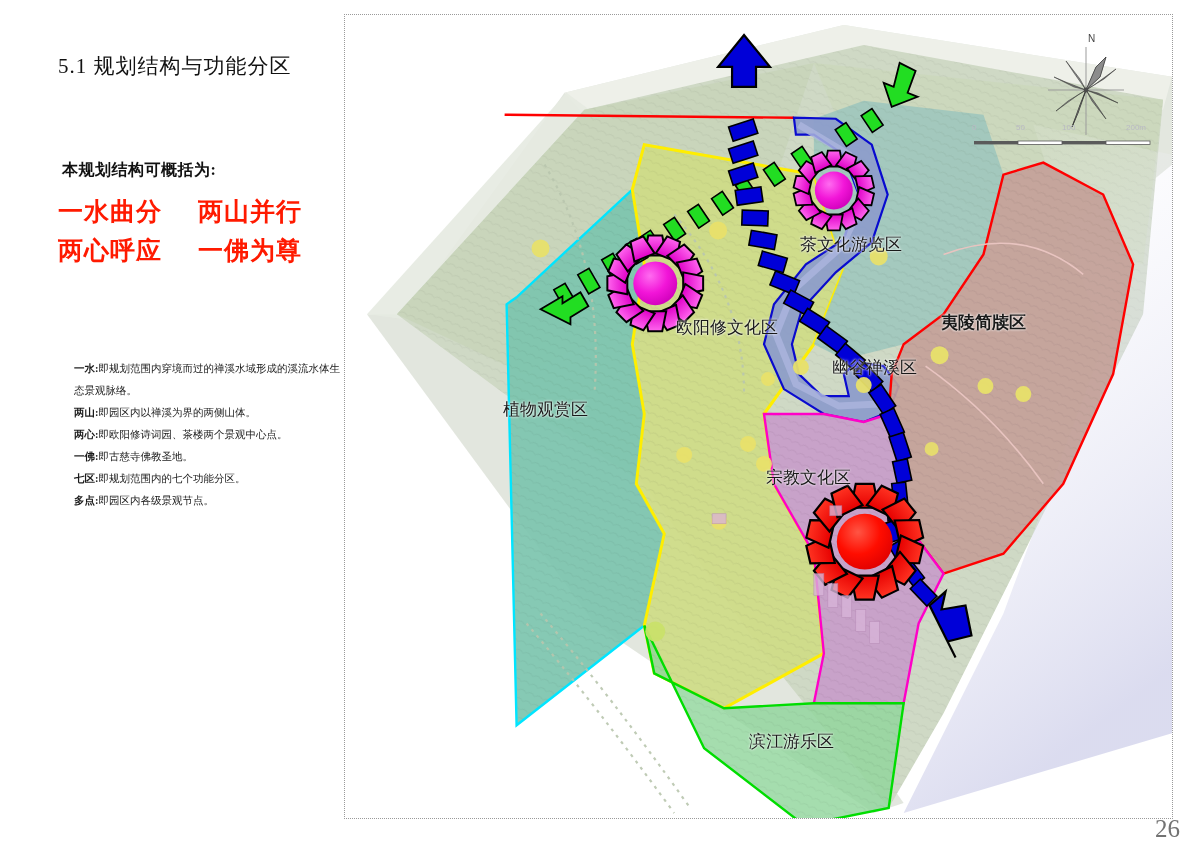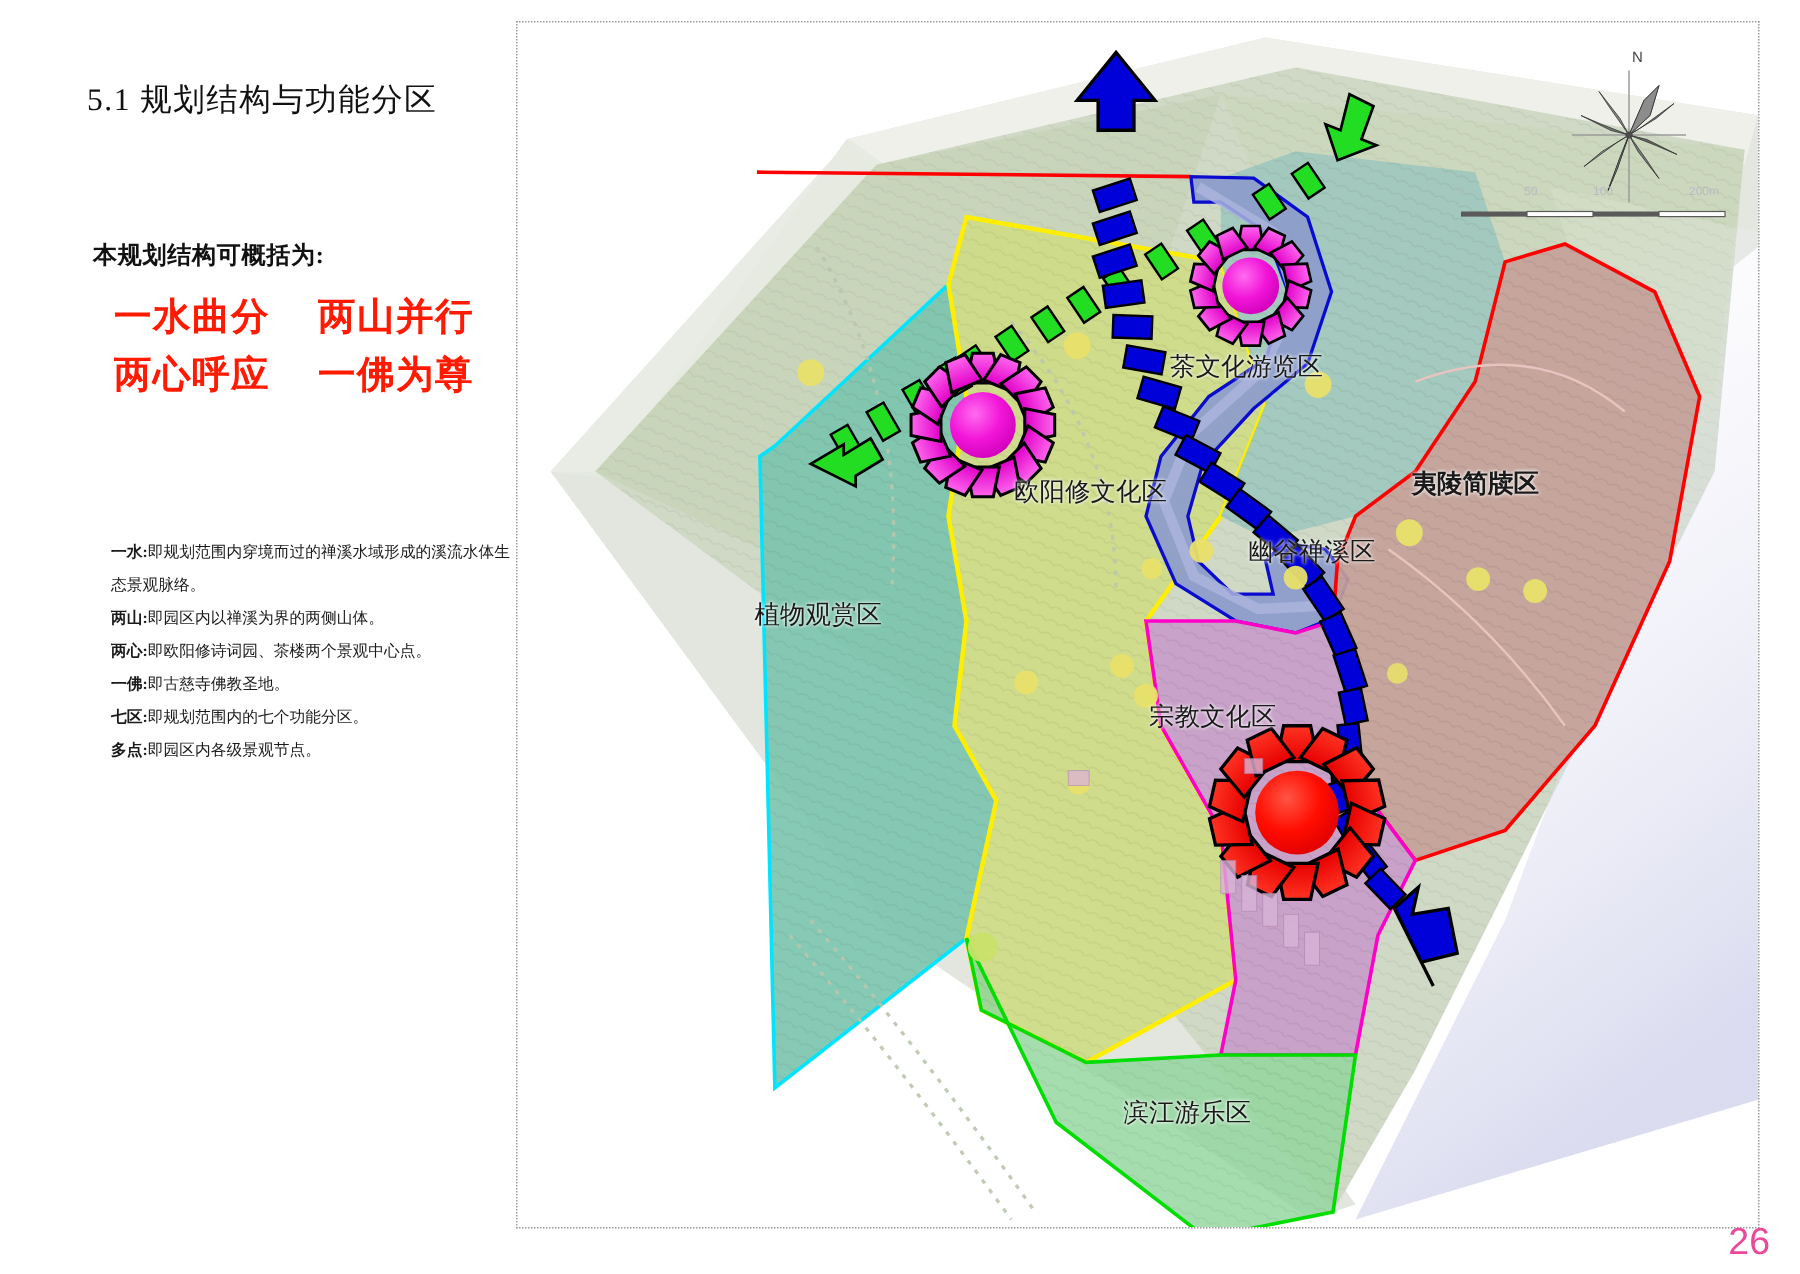--- a/index.html
+++ b/index.html
@@ -13,21 +13,21 @@
   #section-title{
     position:absolute;left:58px;top:52px;
     font-size:21px;color:#111;letter-spacing:1px;
     font-family:"Liberation Serif","DejaVu Serif",serif;
   }
   #intro-line{
     position:absolute;left:62px;top:160px;
     font-size:16px;font-weight:bold;color:#111;letter-spacing:.5px;
   }
   #slogan-block{
-    position:absolute;left:58px;top:196px;width:272px;text-align:center;
+    position:absolute;left:58px;top:196px;width:272px;
   }
   .slogan-row{display:flex;margin-bottom:8px;}
   .slogan-cell{
     color:#ff1a00;font-size:25px;font-weight:bold;
     letter-spacing:1px;line-height:1.25;
   }
   .slogan-cell.c1{width:140px;}
   .slogan-cell.c2{width:132px;}
   #notes{
     position:absolute;left:74px;top:358px;width:275px;
@@ -60,22 +60,22 @@
   }
   
   #scalebar{position:absolute;right:14px;top:106px;width:192px;height:34px;}
   .scale-num{
     position:absolute;font-size:8px;color:#b9b9c4;
     font-family:"Liberation Sans",sans-serif;
   }
   
   #page-number{
     position:absolute;right:20px;bottom:6px;
-    font-size:25px;color:#ec4899;
-    font-family:Liberation Sans, sans-serif;
+    font-size:25px;color:#737373;
+    font-family:Liberation Serif, serif;
   }
 </style>
 </head>
 <body>
 
 <div id="left-col">
 
   <div id="section-title">5.1  规划结构与功能分区</div>
 
   <div id="intro-line">本规划结构可概括为:</div>
@@ -480,21 +480,21 @@
       <rect x="470" y="560" width="10" height="22"></rect>
       <rect x="484" y="570" width="10" height="24"></rect>
       <rect x="498" y="582" width="10" height="22"></rect>
       <rect x="512" y="596" width="10" height="22"></rect>
       <rect x="526" y="608" width="10" height="22"></rect>
       <rect x="486" y="492" width="12" height="10"></rect>
       <rect x="368" y="500" width="14" height="10"></rect>
     </g>
   </svg>
 
-  <div class="zone-label" style="left:435px;top:218px;text-align:center;">茶文化游览区</div>
+  <div class="zone-label" style="left:455px;top:218px;text-align:center;">茶文化游览区</div>
   <div class="zone-label" style="left:331px;top:301px;">欧阳修文化区</div>
   <div class="zone-label" style="left:596px;top:296px;font-weight:bold;">夷陵简牍区</div>
   <div class="zone-label" style="left:487px;top:341px;">幽谷禅溪区</div>
   <div class="zone-label" style="left:158px;top:383px;">植物观赏区</div>
   <div class="zone-label" style="left:421px;top:451px;">宗教文化区</div>
   <div class="zone-label" style="left:404px;top:715px;">滨江游乐区</div>
 
   <div id="compass">
     <span id="compass-n">N</span>
     <svg viewBox="0 0 84 108" style="position:absolute;left:0;top:0;width:84px;height:108px;">

